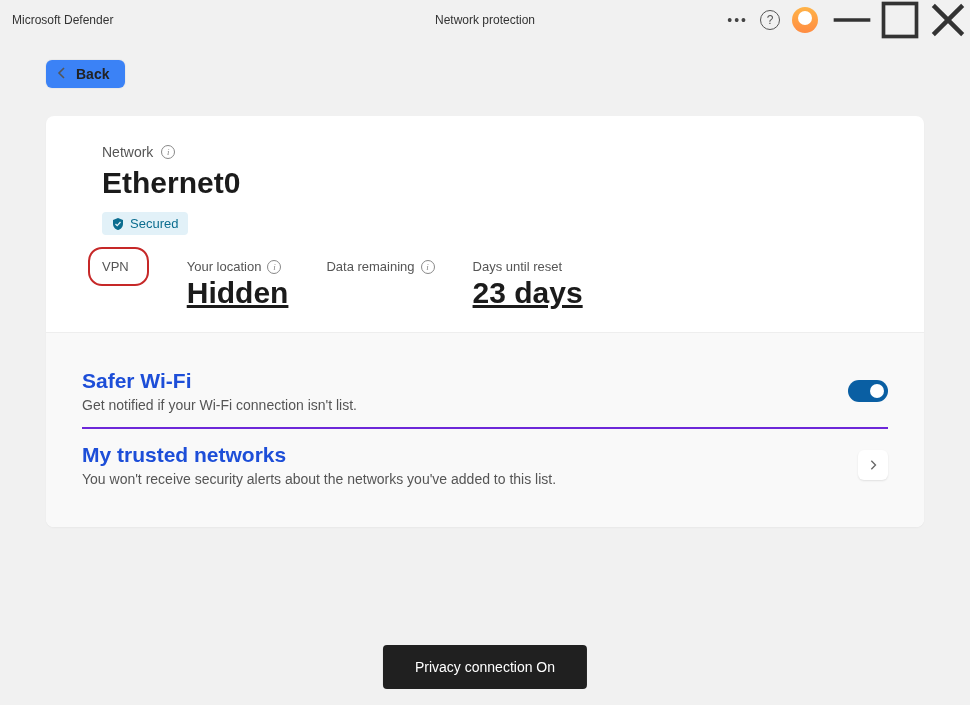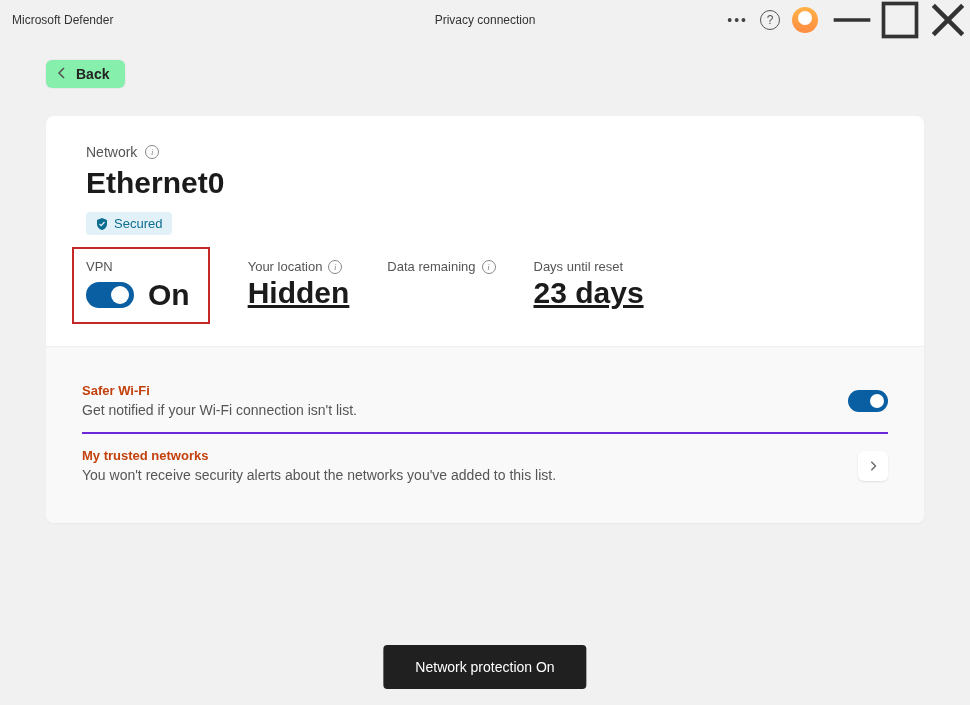--- a/index.html
+++ b/index.html
@@ -11,63 +11,63 @@
   .titlebar-center { position: absolute; left: 50%; transform: translateX(-50%); font-size: 12px; color: #333; }
   .titlebar-right { margin-left: auto; display: flex; align-items: center; gap: 4px; }
   .avatar { width: 26px; height: 26px; border-radius: 50%; background: linear-gradient(180deg,#ffb347 0%,#ff8c42 100%); display:flex; align-items:center; justify-content:center; overflow:hidden; margin: 0 8px; }
   .avatar-inner { width: 14px; height: 14px; border-radius: 50%; background: #fff; margin-top:-4px;}
   .more-dots { font-size: 14px; letter-spacing: 2px; color:#444; padding:0 8px; cursor:pointer;}
   .help-circle { width:20px;height:20px;border:1.3px solid #555;border-radius:50%;display:flex;align-items:center;justify-content:center;font-size:12px;color:#555;cursor:pointer;}
   .win-btn { width: 44px; height: 32px; display:flex;align-items:center;justify-content:center;cursor:pointer;}
 
   
   .back-row { padding: 20px 0 0 46px; }
-  .back-btn { display:inline-flex; align-items:center; gap:8px; background:#86efac; border-radius:6px; padding:6px 16px 6px 10px; cursor:pointer; font-size:14px; color:#222; font-weight:600; box-shadow:0 0 0 1px rgba(0,0,0,0.03);}
+  .back-btn { display:inline-flex; align-items:center; gap:8px; background:#3b82f6; border-radius:6px; padding:6px 16px 6px 10px; cursor:pointer; font-size:14px; color:#222; font-weight:600; box-shadow:0 0 0 1px rgba(0,0,0,0.03);}
   .back-btn .chev { color:#555; }
 
   
   .card { margin: 28px 46px 0 46px; background:#fff; border-radius:8px; box-shadow:0 1px 2px rgba(0,0,0,0.04); overflow:hidden; }
-  .card-top { padding: 28px 36px 22px 40px; }
+  .card-top { padding: 28px 36px 22px 56px; }
   .net-label-row { display:flex; align-items:center; gap:8px; color:#555; font-size:14px;}
   .info-ic { width:14px;height:14px;border:1px solid #888;border-radius:50%;display:inline-flex;align-items:center;justify-content:center;font-size:9px;color:#888;font-style:italic;font-family:serif;}
   .net-name { font-size:30px; font-weight:700; color:#1b1b1b; margin-top:6px;}
   .badge { display:inline-flex;align-items:center;gap:6px;background:#e2f1f8;color:#0b6d8f;font-size:13px;padding:4px 10px;border-radius:4px;margin-top:12px;font-weight:400;}
   .badge svg{width:12px;height:12px;}
 
   
   .stats { display:flex; gap:38px; margin-top:24px; align-items:flex-start;}
   .stat { }
   .stat-label { font-size:13px; color:#555; display:flex;align-items:center;gap:6px;}
   .stat-value { font-size:30px; font-weight:700; color:#1b1b1b; margin-top:2px;text-decoration:underline;}
-  .vpn-block { border:2px solid #c62828; border-radius:0; padding:10px 18px 10px 12px; margin-top:-12px; margin-left:-14px;}
+  .vpn-block { border:2px solid #c62828; border-radius:14px; padding:10px 18px 10px 12px; margin-top:-12px; margin-left:-14px;}
   .vpn-inner { display:flex;align-items:center;gap:14px; margin-top:4px;}
   .toggle { width:48px;height:26px;background:#0a5fa3;border-radius:13px;position:relative;cursor:pointer;}
   .toggle .knob{width:18px;height:18px;background:#fff;border-radius:50%;position:absolute;top:4px;right:5px;}
   .vpn-state{font-size:30px;font-weight:700;color:#1b1b1b;}
 
   
   .card-bottom { background:#f9f9f9; padding: 22px 36px 26px 36px; border-top:1px solid #eee;}
   .setting-row { display:flex; align-items:center; padding:14px 0; }
   .setting-row + .setting-row { border-top:2px solid #6d28d9;}
-  .setting-text .title { font-size:13px; font-weight:700; color:#c2410c;}
+  .setting-text .title { font-size:21px; font-weight:700; color:#1d4ed8;}
   .setting-text .desc { font-size:14px; color:#555; margin-top:4px;}
   .setting-ctrl { margin-left:auto; }
   .toggle2 { width:40px;height:22px;background:#0a5fa3;border-radius:11px;position:relative;cursor:pointer;}
   .toggle2 .knob{width:14px;height:14px;background:#fff;border-radius:50%;position:absolute;top:4px;right:4px;}
   .chev-btn { width:30px;height:30px;background:#fff;border-radius:6px;box-shadow:0 1px 2px rgba(0,0,0,0.1);display:flex;align-items:center;justify-content:center;cursor:pointer;color:#666;}
 
   
   .toast { position:absolute; bottom:16px; left:50%; transform:translateX(-50%); background:#202020; color:#fff; padding:14px 32px; border-radius:4px; font-size:14px; z-index:10;}
 </style>
 </head>
 <body>
 
 <div class="titlebar">
   <div class="titlebar-left">Microsoft Defender</div>
-  <div class="titlebar-center">Privacy connection</div>
+  <div class="titlebar-center">Network protection</div>
   <div class="titlebar-right">
     <div class="more-dots">•••</div>
     <div class="help-circle">?</div>
     <div class="avatar">
         <div class="avatar-inner"></div>
       </div>
     <div class="win-btn">
       <svg viewBox="0 0 12 12">
           <line x1="1" y1="6" x2="11" y2="6" stroke="#333" stroke-width="1"></line>
         </svg>
@@ -108,26 +108,20 @@
       <svg viewBox="0 0 12 12">
           <path d="M6 0 L11 2 V6 C11 9 8.5 11.5 6 12 C3.5 11.5 1 9 1 6 V2 Z" fill="#0b6d8f"></path>
           <polyline points="3.5,6 5.2,7.6 8.5,4" fill="none" stroke="#e2f1f8" stroke-width="1.3"></polyline>
         </svg>
       <span>Secured</span>
     </div>
 
     <div class="stats">
       <div class="vpn-block">
         <div class="stat-label">VPN</div>
-        <div class="vpn-inner">
-          <div class="toggle">
-              <div class="knob"></div>
-            </div>
-          <div class="vpn-state">On</div>
-        </div>
       </div>
 
       <div class="stat">
         <div class="stat-label">
           <span>Your location</span>
           <span class="info-ic">i</span>
         </div>
         <div class="stat-value">Hidden</div>
       </div>
 
@@ -170,14 +164,14 @@
           <svg width="10" height="10" viewBox="0 0 12 12">
               <polyline points="4,1 9,6 4,11" fill="none" stroke="#666" stroke-width="1.6"></polyline>
             </svg>
         </div>
       </div>
     </div>
   </div>
 </div>
 
 <div class="toast">
-  <span>Network protection On</span>
+  <span>Privacy connection On</span>
 </div>
 
 </body></html>

